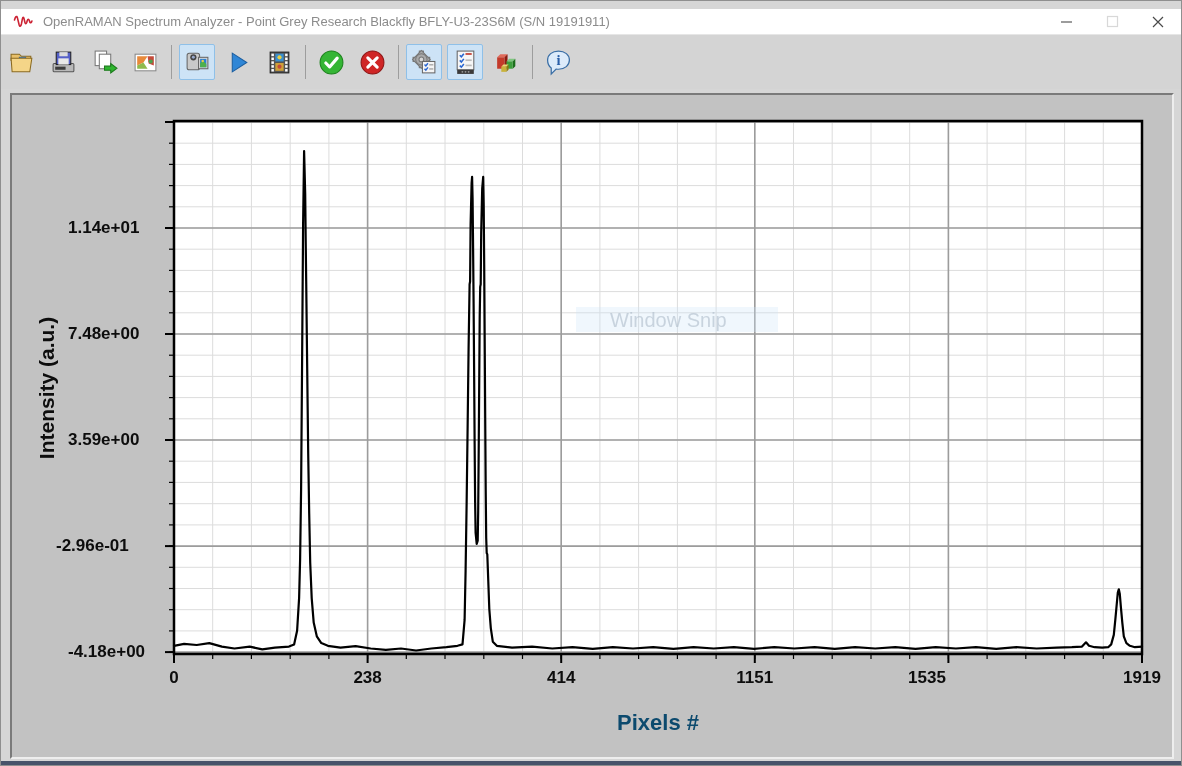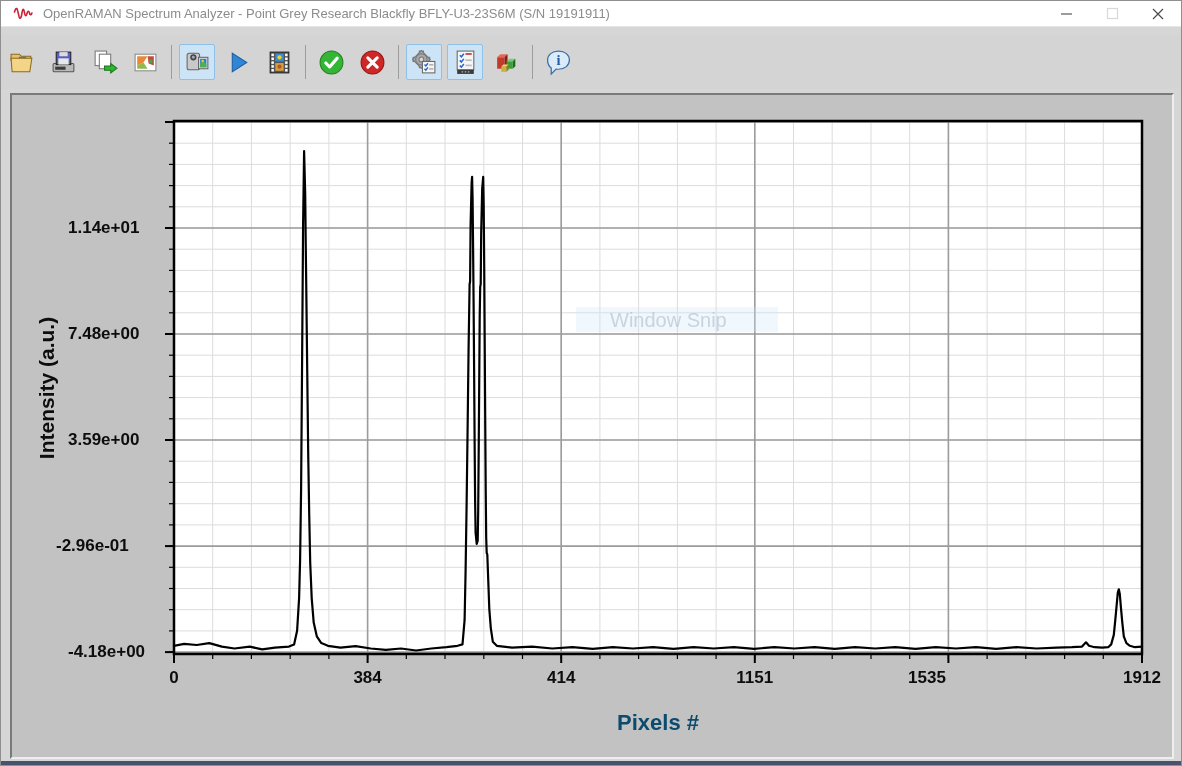--- a/index.html
+++ b/index.html
@@ -1,21 +1,21 @@
 <!DOCTYPE html>
 <html><head>
 <meta charset="utf-8">
 <style>
   html,body{margin:0;padding:0;background:#d6d6d6;}
   *{box-sizing:border-box;}
   body{font-family:"Liberation Sans",sans-serif;}
   .window{position:relative;width:1182px;height:766px;background:#d6d6d6;border:1px solid #8f8f8f;overflow:hidden;}
 
   
-  .titlebar{position:absolute;left:0;top:0;width:100%;height:26px;background:#ffffff;display:flex;align-items:center;z-index:10;border-bottom:1px solid #e6e6e6;}
+  .titlebar{position:absolute;left:0;top:8px;width:100%;height:26px;background:#ffffff;display:flex;align-items:center;z-index:10;border-bottom:1px solid #e6e6e6;}
   .app-icon{margin-left:12px;width:22px;height:17px;flex:0 0 auto;}
   .title-text{margin-left:8px;font-size:13px;color:#8c8c8c;white-space:nowrap;overflow:hidden;}
   .win-controls{margin-left:auto;display:flex;height:100%;}
   .win-btn{width:46px;height:100%;display:grid;place-items:center;cursor:pointer;}
 
   
   .toolbar{position:absolute;left:0;top:34px;width:100%;height:54px;background:#d4d4d4;display:flex;align-items:center;padding-left:3px;z-index:10;}
   .tbtn{width:36px;height:36px;display:grid;place-items:center;margin-right:5px;border:1px solid transparent;border-radius:2px;cursor:pointer;}
   .tbtn.toggled{background:#cde3f6;border-color:#8fc0e8;}
   .tbtn svg{width:27px;height:27px;}
@@ -338,25 +338,25 @@
         <line x1="164" y1="651.1" x2="173" y2="651.1" stroke="#000" stroke-width="2"></line>
         <line x1="164" y1="545.1" x2="173" y2="545.1" stroke="#000" stroke-width="2"></line>
         <line x1="164" y1="439.0" x2="173" y2="439.0" stroke="#000" stroke-width="2"></line>
         <line x1="164" y1="333.0" x2="173" y2="333.0" stroke="#000" stroke-width="2"></line>
         <line x1="164" y1="227.0" x2="173" y2="227.0" stroke="#000" stroke-width="2"></line>
         <line x1="164" y1="121.0" x2="173" y2="121.0" stroke="#000" stroke-width="2"></line>
       </svg>
     </div>
   <div id="tick-labels">
       <div class="xtick" style="left: 173px; top: 667px;">0</div>
-      <div class="xtick" style="left: 366.6px; top: 667px;">384</div>
+      <div class="xtick" style="left: 366.6px; top: 667px;">238</div>
       <div class="xtick" style="left: 560.2px; top: 667px;">414</div>
       <div class="xtick" style="left: 753.8px; top: 667px;">1151</div>
       <div class="xtick" style="left: 891px; top: 667px; margin-left: 35px;">1535</div>
-      <div class="xtick" style="left: 1141px; top: 667px;">1912</div>
+      <div class="xtick" style="left: 1141px; top: 667px;">1919</div>
       <div class="ytick" style="left: 67px; top: 641.09px;">-4.18e+00</div>
       <div class="ytick" style="left: 55px; top: 535.063px;">-2.96e-01</div>
       <div class="ytick" style="left: 67px; top: 429.036px;">3.59e+00</div>
       <div class="ytick" style="left: 67px; top: 323.009px;">7.48e+00</div>
       <div class="ytick" style="left: 67px; top: 216.982px;">1.14e+01</div>
     </div>
 
   <div class="watermark">Window Snip</div>
   <div class="x-axis-title">Pixels #</div>
   <div class="y-axis-title">Intensity (a.u.)</div>

